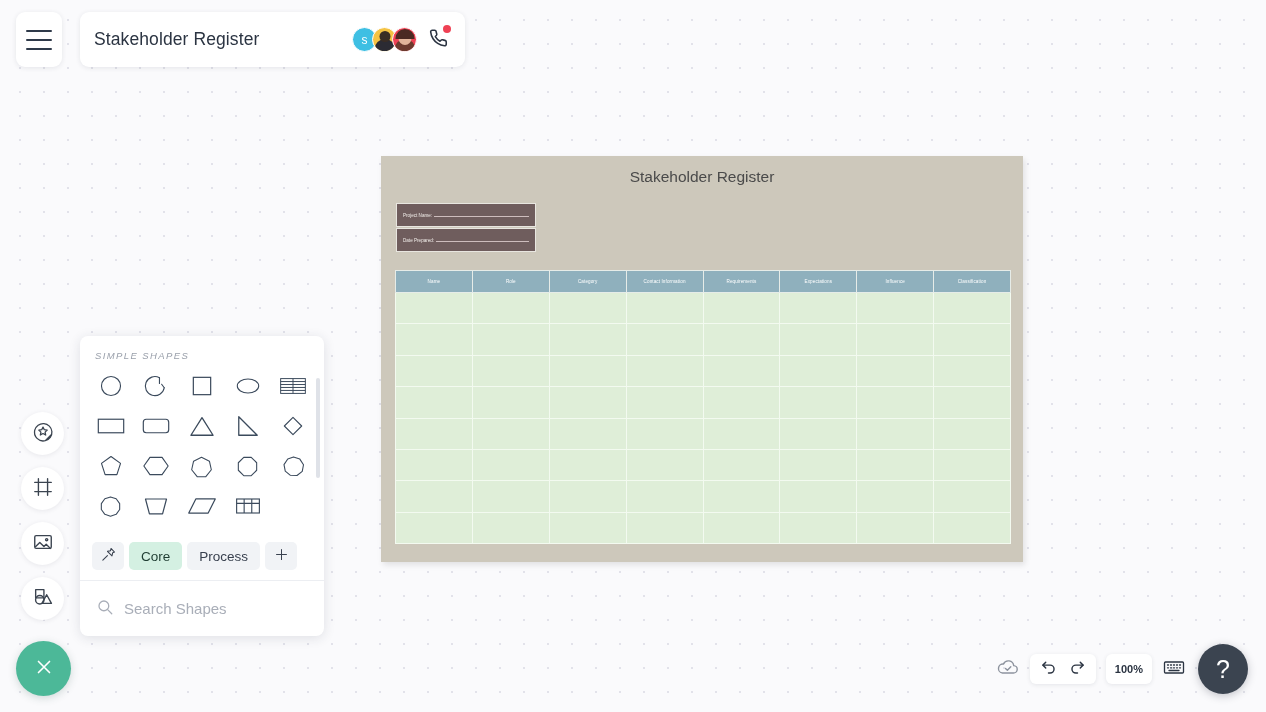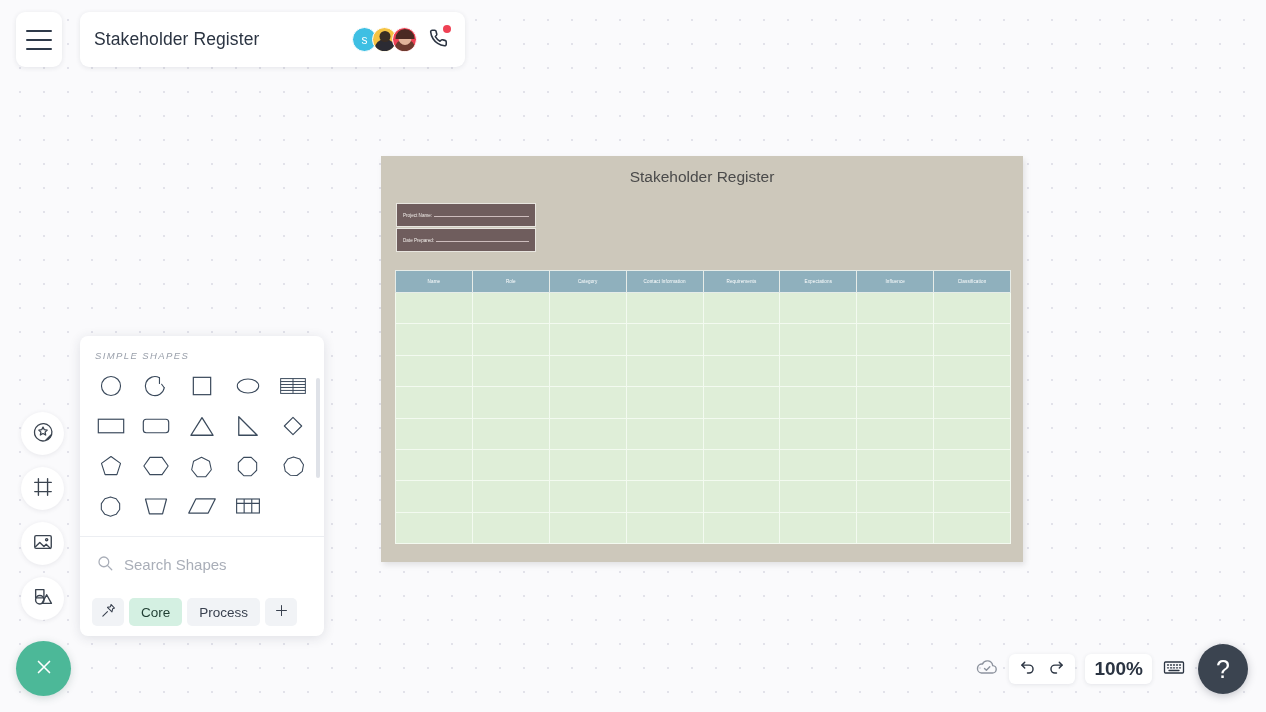--- a/index.html
+++ b/index.html
@@ -184,21 +184,21 @@
     position: absolute; right: 18px; bottom: 18px;
     display: flex; align-items: center; gap: 10px;
   }
   .bb-pill {
     height: 30px; background: #ffffff; border-radius: 6px;
     box-shadow: 0 1px 4px rgba(40,45,70,.10);
     display: flex; align-items: center; padding: 0 9px; gap: 10px;
     cursor: pointer;
   }
   .bb-plain { display: flex; align-items: center; cursor: pointer; }
-  #zoom-level { font-size: 19px; color: #2b3442; font-weight: 700; }
+  #zoom-level { font-size: 11px; color: #2b3442; font-weight: 700; }
   #help-fab {
     width: 50px; height: 50px; border-radius: 50%;
     background: #3b4450; display: flex; align-items: center; justify-content: center;
     color: #fff; font-size: 25px; cursor: pointer; margin-left: 2px;
     box-shadow: 0 2px 8px rgba(30,35,50,.25);
   }
 </style>
 </head>
 <body>
 
@@ -379,50 +379,50 @@
       <div class="shape-cell">
         <svg width="28" height="24" viewBox="0 0 32 26" fill="none" stroke="#3b4a5c" stroke-width="1.3">
             <rect x="3" y="5" width="26" height="16"></rect>
             <path d="M3 10h26M11.6 5v16M20.3 5v16"></path>
           </svg>
       </div>
     </div>
     <div id="panel-vscroll"></div>
   </div>
 
-  <div id="search-row">
-    <span>
-      <svg width="18" height="18" viewBox="0 0 24 24" fill="none" stroke="#a9aeb8" stroke-width="1.7" stroke-linecap="round">
-          <circle cx="10.5" cy="10.5" r="6.5"></circle>
-          <path d="M15.5 15.5L21 21"></path>
-        </svg>
-    </span>
-    <input id="search-input" type="text" placeholder="Search Shapes" style="">
-
-  </div>
-
   <div id="tab-row">
     <div class="tab-chip icon-chip">
       <span>
         <svg width="17" height="17" viewBox="0 0 24 24" fill="none" stroke="#39414f" stroke-width="1.5" stroke-linecap="round" stroke-linejoin="round">
           <path d="M15.5 3.5l5 5-2.6 1.1-1 4.4-6.4-6.4 4.4-1z"></path>
             <path d="M10.5 13.5L4 20"></path>
         </svg>
       </span>
     </div>
     <div class="tab-chip active">Core</div>
     <div class="tab-chip">Process</div>
     <div class="tab-chip icon-chip">
       <span>
         <svg width="17" height="17" viewBox="0 0 24 24" fill="none" stroke="#39414f" stroke-width="1.5" stroke-linecap="round">
             <path d="M12 5v14M5 12h14"></path>
           </svg>
       </span>
     </div>
   </div>
+
+  <div id="search-row">
+    <span>
+      <svg width="18" height="18" viewBox="0 0 24 24" fill="none" stroke="#a9aeb8" stroke-width="1.7" stroke-linecap="round">
+          <circle cx="10.5" cy="10.5" r="6.5"></circle>
+          <path d="M15.5 15.5L21 21"></path>
+        </svg>
+    </span>
+    <input id="search-input" type="text" placeholder="Search Shapes" style="">
+
+  </div>
 </div>
 
 <div id="canvas-doc">
   <div id="doc-title-text">Stakeholder Register</div>
 
   <div class="field-box" id="field-project">
     <span class="field-label">Project Name:</span>
     <span class="field-line"></span>
   </div>
   <div class="field-box" id="field-date">

